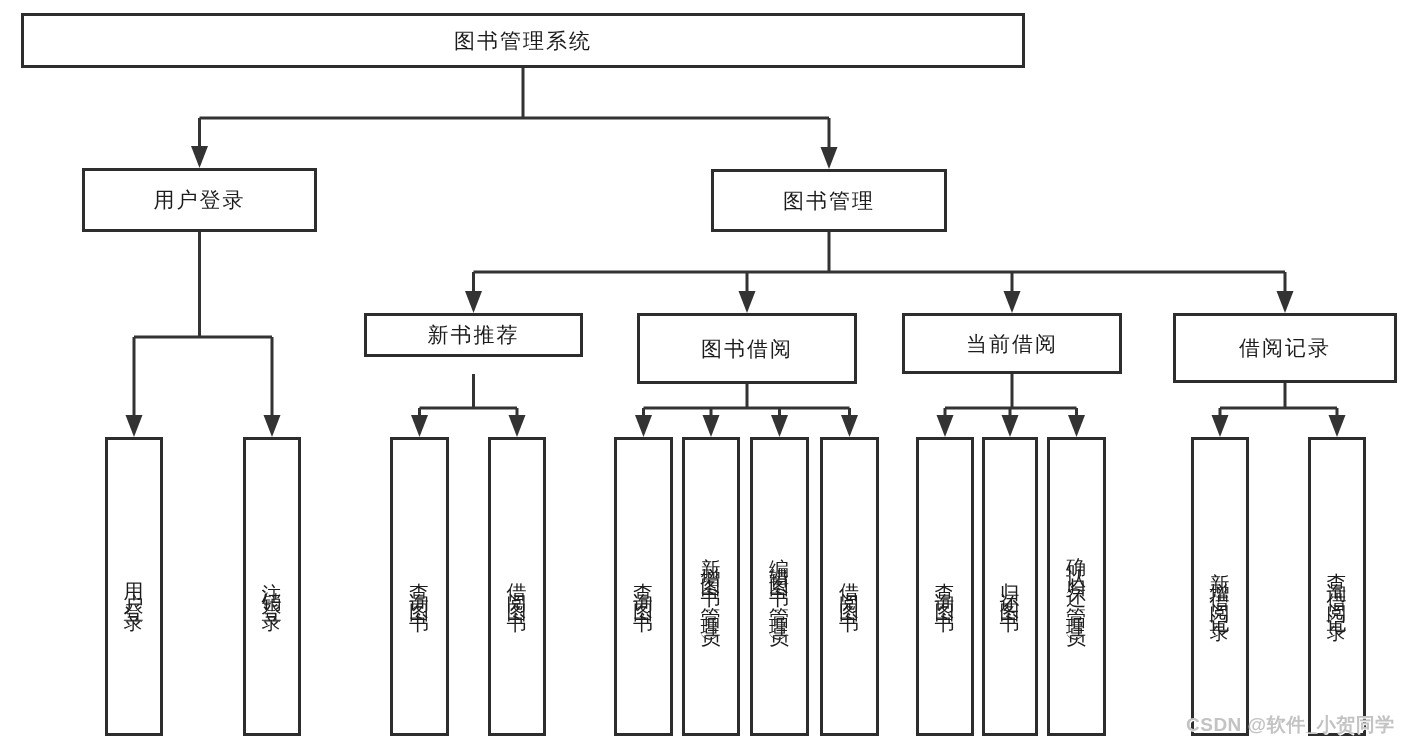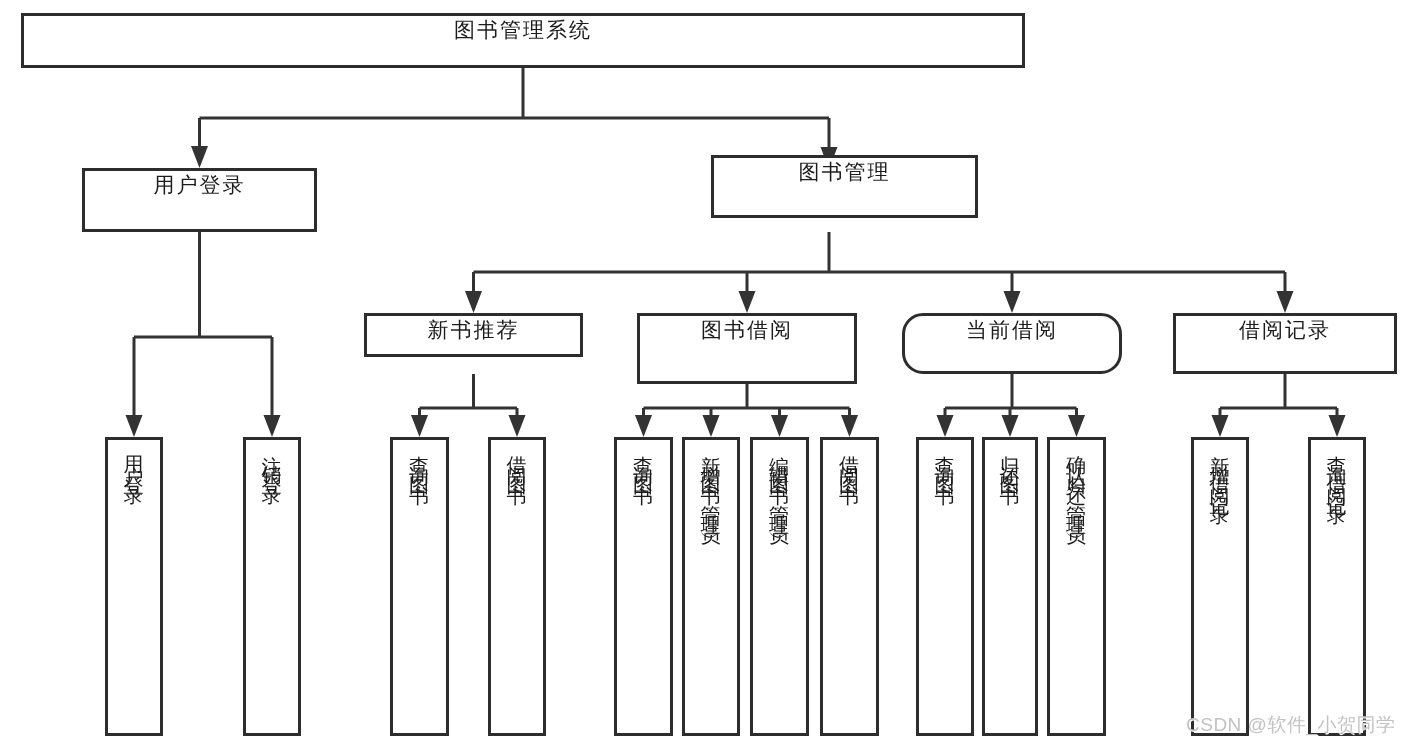--- a/index.html
+++ b/index.html
@@ -3,34 +3,35 @@
 <meta charset="utf-8">
 <style>
   html,body{margin:0;padding:0;background:#ffffff;}
   #stage{
     position:relative;width:1405px;height:747px;background:#ffffff;overflow:hidden;
     font-family:"Liberation Sans","DejaVu Sans",sans-serif;
   }
   #wires{position:absolute;left:0;top:0;width:1405px;height:747px;}
   .hbox,.vbox{
     position:absolute;background:#ffffff;border:3px solid #2d2d2d;
-    box-sizing:border-box;display:flex;justify-content:center;
+    box-sizing:border-box;display:flex;align-items:center;justify-content:center;
     z-index:2;
   }
   .hbox span{
     font-size:21px;letter-spacing:2px;color:#1c1c1c;white-space:nowrap;
   }
   .vbox span{
     writing-mode:vertical-rl;font-size:20px;letter-spacing:10px;
     color:#1c1c1c;line-height:1;
   }
   .watermark{
     position:absolute;left:1186px;top:712px;z-index:5;
     font-size:19px;color:#c3c3c3;letter-spacing:0.5px;white-space:nowrap;
     text-shadow:1px 1px 0 #ffffff;
+    font-weight:bold;
   }
 </style>
 </head>
 <body>
 
 <div id="stage">
 
   <svg id="wires" viewBox="0 0 1405 747" fill="none" stroke="#333333" stroke-width="3">
     <g>
       <path d="M523,68 V118 M199.5,118 H829 M199.5,118 V152 M829,118 V153"></path>
@@ -74,34 +75,34 @@
     </g>
   </svg>
 
   <div class="hbox" style="left:21px;top:13px;width:1004px;height:55px;">
     <span>图书管理系统</span>
   </div>
 
   <div class="hbox" style="left:82px;top:168px;width:235px;height:64px;">
     <span>用户登录</span>
   </div>
-  <div class="hbox" style="left:711px;top:155px;width:267px;height:63px;">
+  <div class="hbox" style="left:711px;top:169px;width:236px;height:63px;">
     <span>图书管理</span>
   </div>
 
   <div class="hbox" style="left:364px;top:313px;width:219px;height:44px;">
     <span>新书推荐</span>
   </div>
   <div class="hbox" style="left:637px;top:313px;width:220px;height:71px;">
     <span>图书借阅</span>
   </div>
-  <div class="hbox" style="left:902px;top:313px;width:220px;height:61px;border-radius:21px;">
+  <div class="hbox" style="left:902px;top:313px;width:220px;height:61px;">
     <span>当前借阅</span>
   </div>
-  <div class="hbox" style="left:1173px;top:313px;width:224px;height:61px;">
+  <div class="hbox" style="left:1173px;top:313px;width:224px;height:70px;">
     <span>借阅记录</span>
   </div>
 
   <div class="vbox" style="left:105px;top:437px;width:58px;height:299px;">
     <span>用户登录</span>
   </div>
   <div class="vbox" style="left:243px;top:437px;width:58px;height:299px;">
     <span>注销登录</span>
   </div>
 

